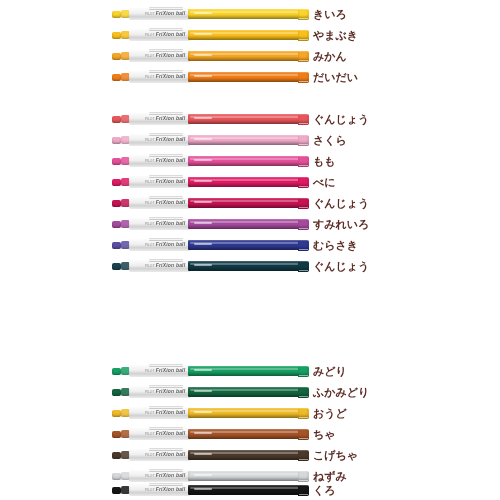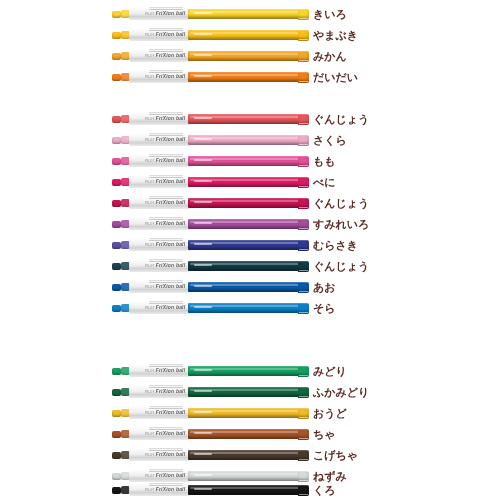--- a/index.html
+++ b/index.html
@@ -399,60 +399,20 @@
             <i></i>
             <i></i>
           </div>
         </div>
         <div class="brand" style="color: rgba(60, 60, 60, 0.8);"><span class="mk">PILOT</span><span class="fx">FriXion ball</span></div>
         <div class="serial"></div>
       </div>
       <div class="swatch" style="background: rgb(46, 57, 145);"></div>
       <div class="label">むらさき</div>
     </div>
-    <div class="pen-row" style="top: 278px;">
-      <div class="pen">
-        <div class="knock" style="background: rgb(10, 90, 168);"></div>
-        <div class="collar" style="background: rgb(10, 90, 168);"></div>
-        <div class="grip">
-          <div class="clip"></div>
-        </div>
-        <div class="barrel" style="background: linear-gradient(rgb(10, 90, 168) 0%, rgb(10, 90, 168) 55%, rgba(0, 0, 0, 0.22) 100%), rgb(10, 90, 168);">
-          <div class="endcap" style="background: rgb(10, 90, 168);">
-            <i></i>
-            <i></i>
-            <i></i>
-          </div>
-        </div>
-        <div class="brand" style="color: rgba(60, 60, 60, 0.8);"><span class="mk">PILOT</span><span class="fx">FriXion ball</span></div>
-        <div class="serial"></div>
-      </div>
-      <div class="swatch" style="background: rgb(10, 90, 168);"></div>
-      <div class="label">あお</div>
-    </div>
-    <div class="pen-row" style="top: 299px;">
-      <div class="pen">
-        <div class="knock" style="background: rgb(11, 129, 198);"></div>
-        <div class="collar" style="background: rgb(11, 129, 198);"></div>
-        <div class="grip">
-          <div class="clip"></div>
-        </div>
-        <div class="barrel" style="background: linear-gradient(rgb(11, 129, 198) 0%, rgb(11, 129, 198) 55%, rgba(0, 0, 0, 0.22) 100%), rgb(11, 129, 198);">
-          <div class="endcap" style="background: rgb(11, 129, 198);">
-            <i></i>
-            <i></i>
-            <i></i>
-          </div>
-        </div>
-        <div class="brand" style="color: rgba(60, 60, 60, 0.8);"><span class="mk">PILOT</span><span class="fx">FriXion ball</span></div>
-        <div class="serial"></div>
-      </div>
-      <div class="swatch" style="background: rgb(11, 129, 198);"></div>
-      <div class="label">そら</div>
-    </div>
     <div class="pen-row" style="top: 362px;">
       <div class="pen">
         <div class="knock" style="background: rgb(23, 160, 99);"></div>
         <div class="collar" style="background: rgb(23, 160, 99);"></div>
         <div class="grip">
           <div class="clip"></div>
         </div>
         <div class="barrel" style="background: linear-gradient(rgb(23, 160, 99) 0%, rgb(23, 160, 99) 55%, rgba(0, 0, 0, 0.22) 100%), rgb(23, 160, 99);">
           <div class="endcap" style="background: rgb(23, 160, 99);">
             <i></i>

